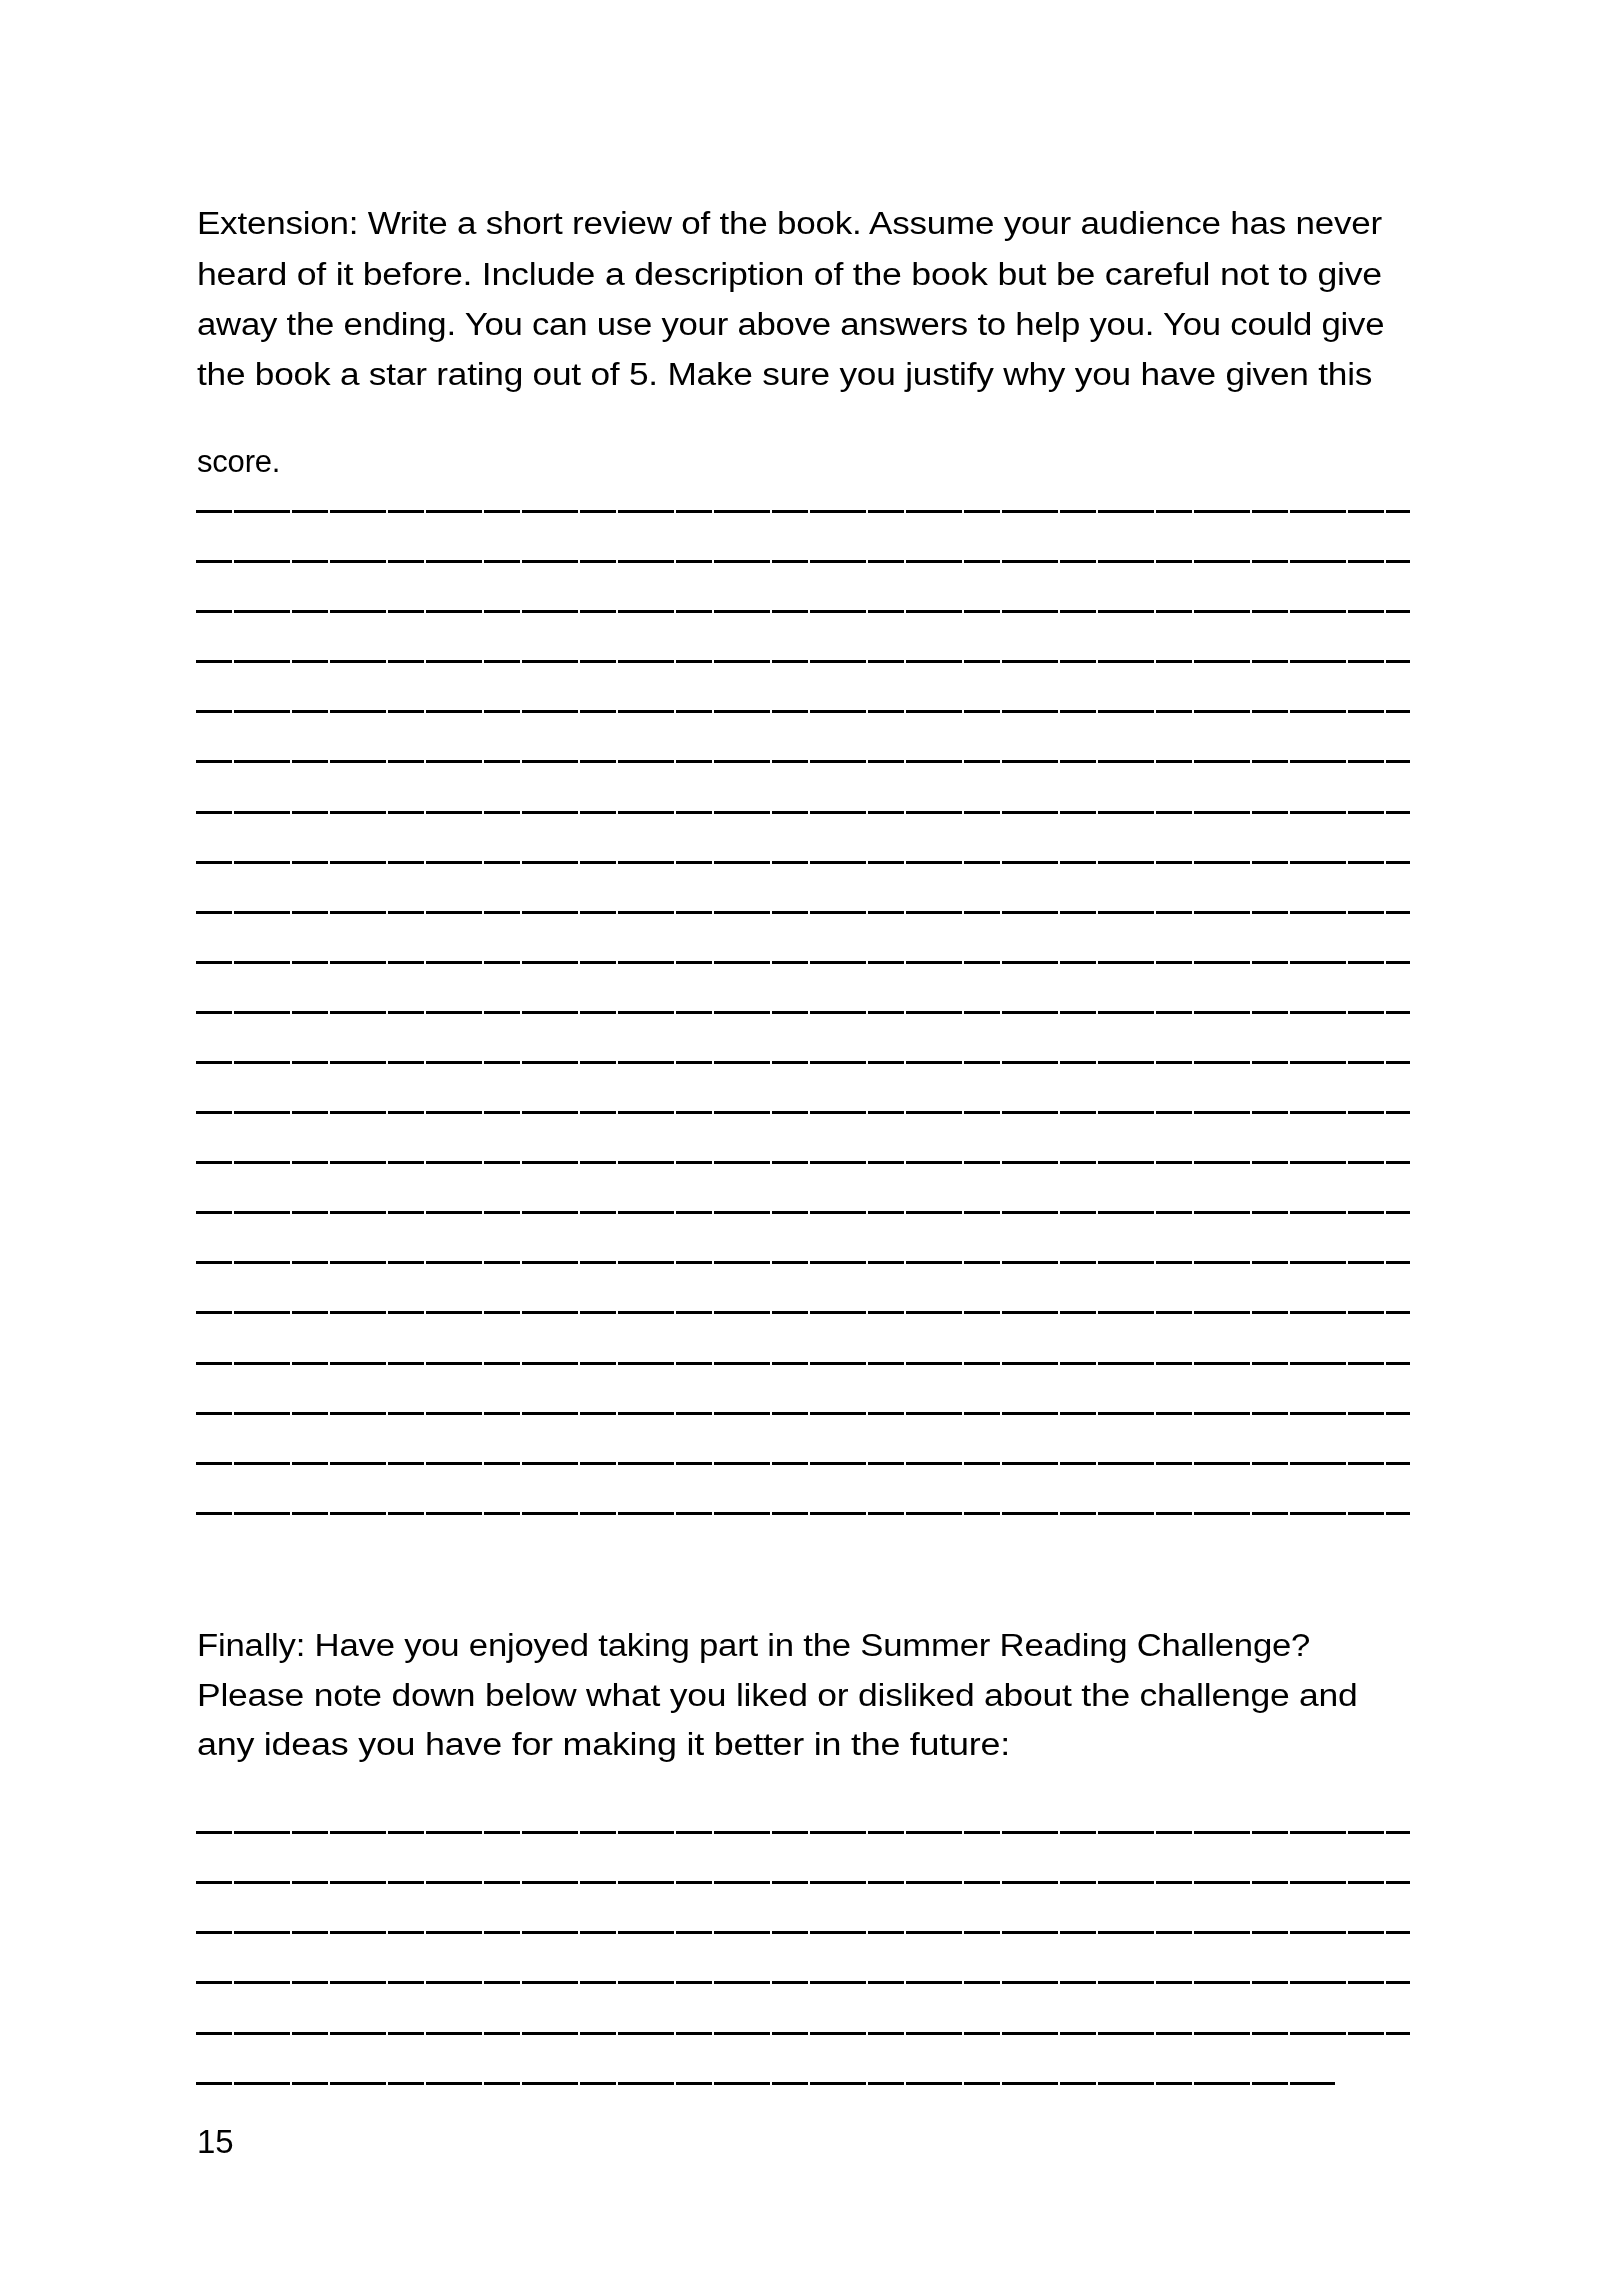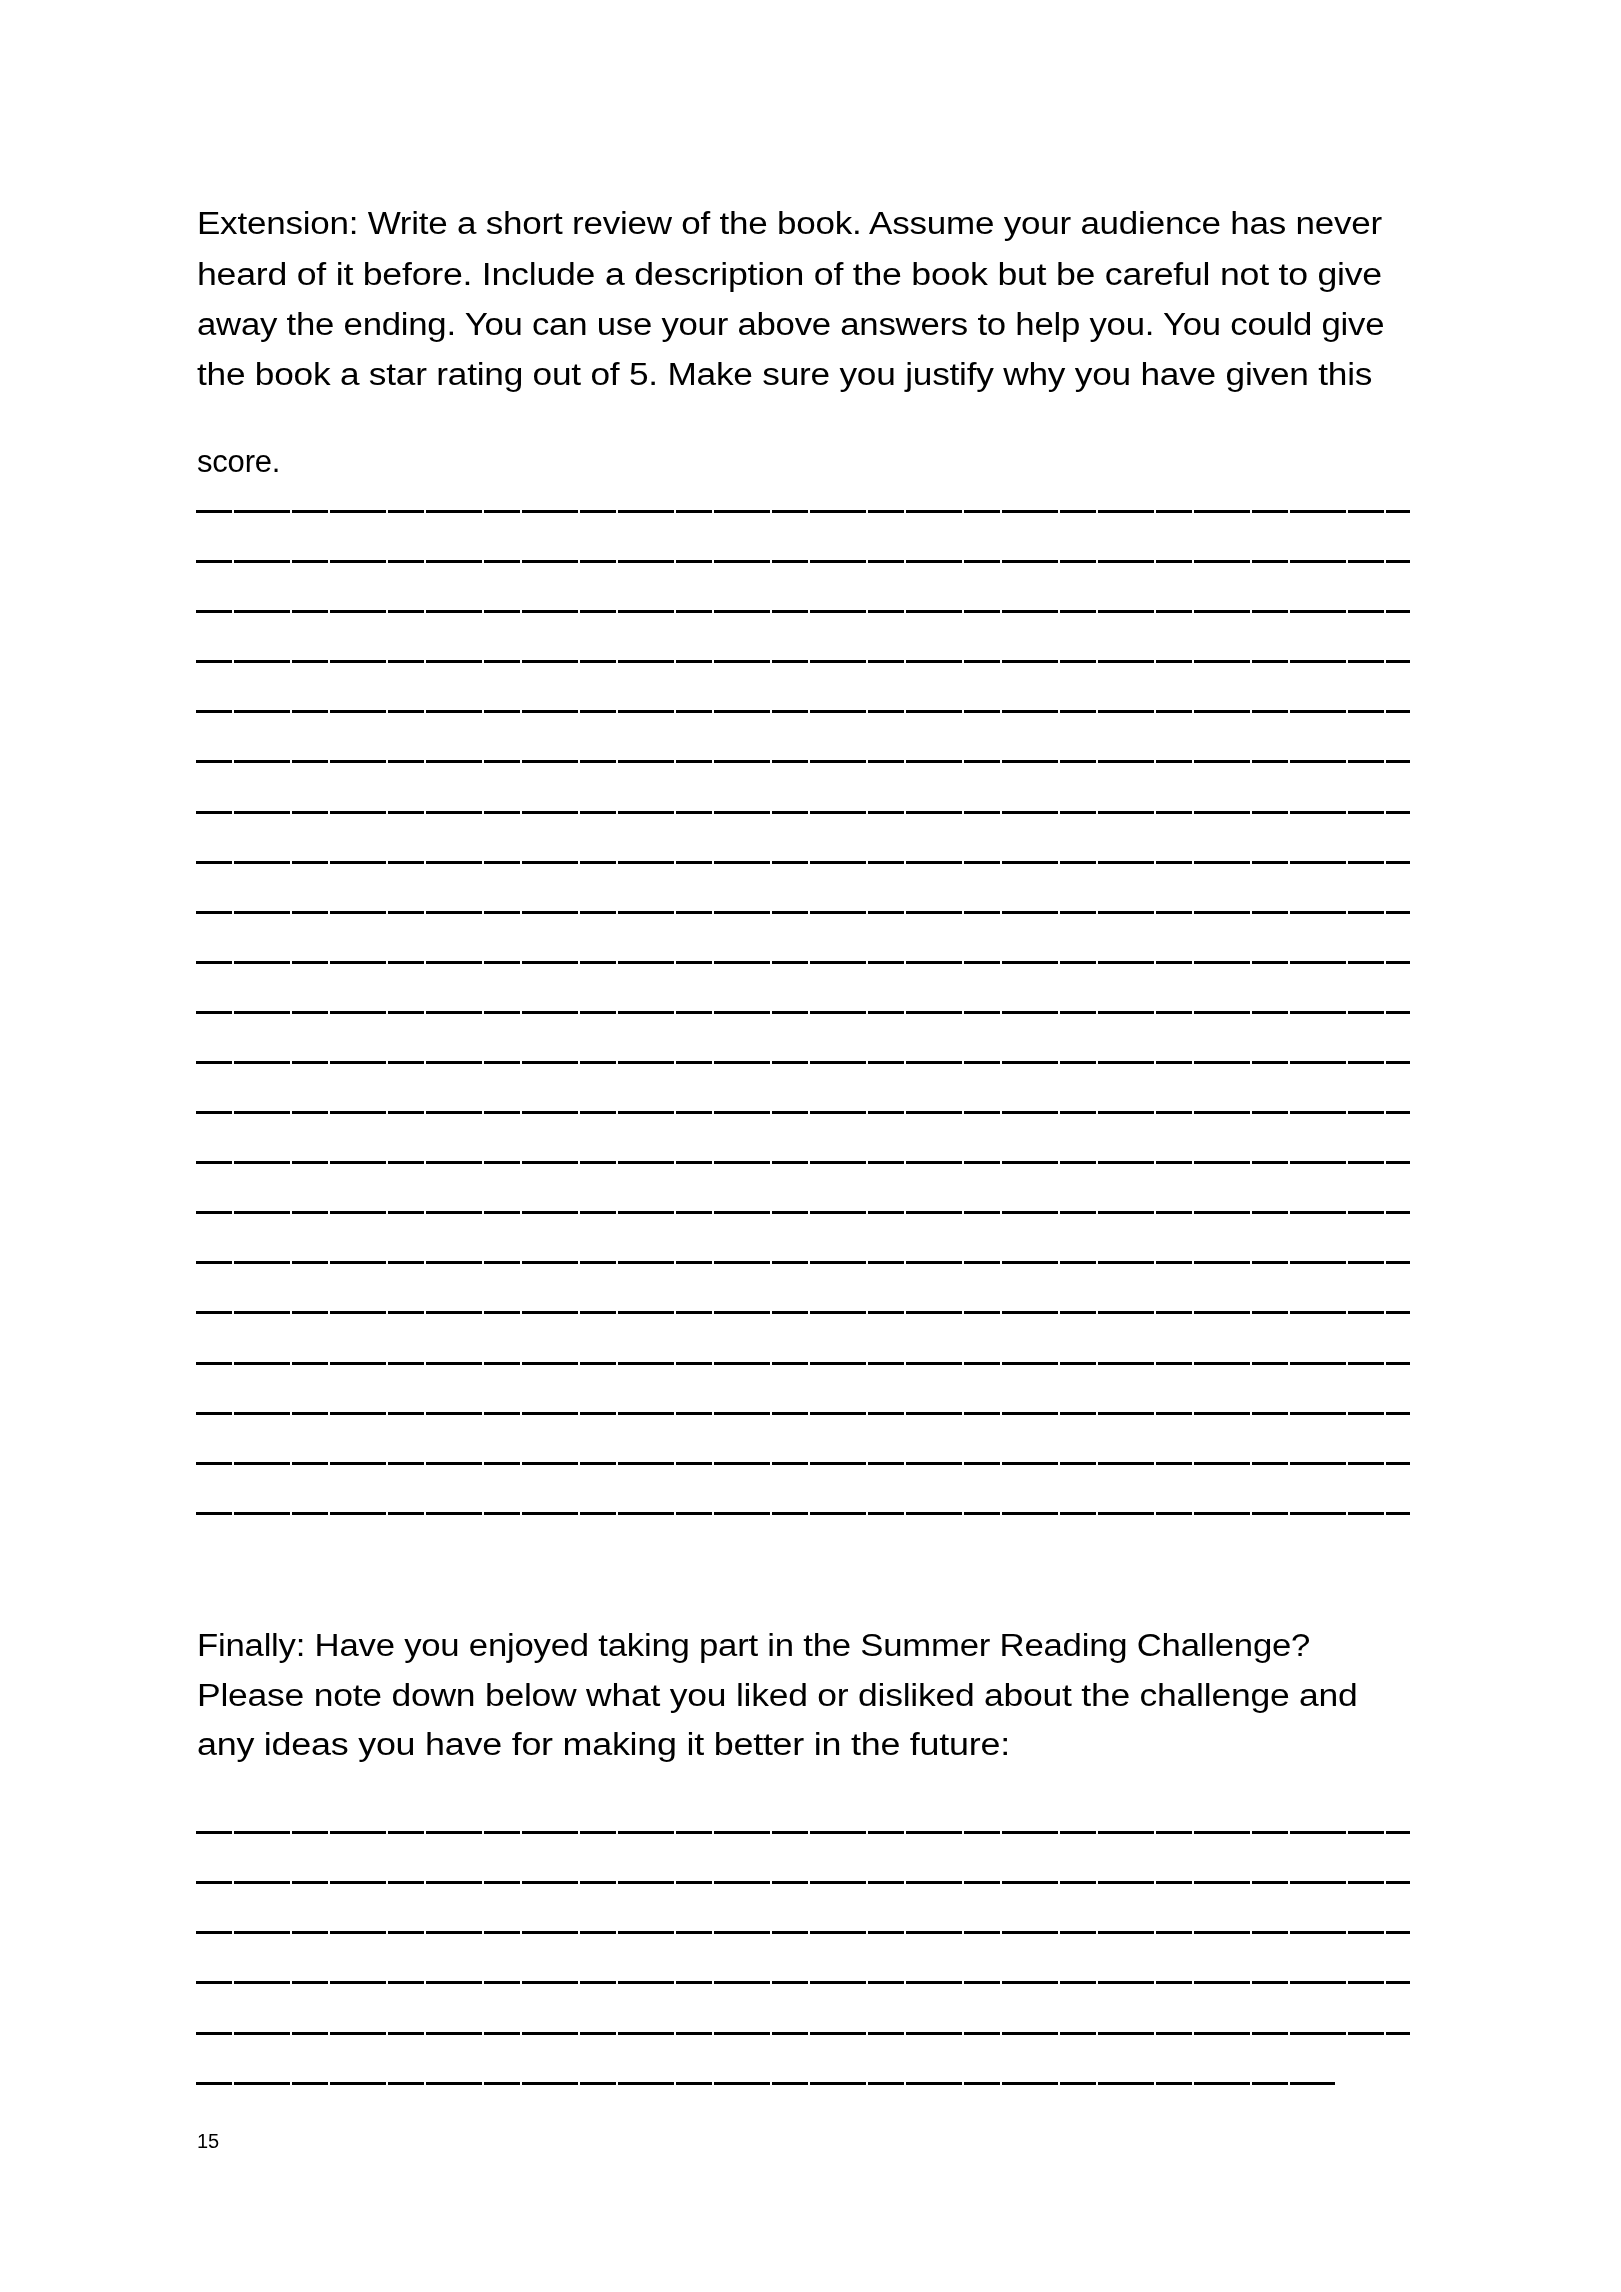--- a/index.html
+++ b/index.html
@@ -39,21 +39,21 @@
       to right,
       #000 0px, #000 36px, transparent 36px, transparent 38px,
       #000 38px, #000 94px, transparent 94px, transparent 96px
     );
   }
   .rule.short { width: 1139px; }
   .page-number {
     position: absolute;
     left: 197px;
     top: 2127px;
-    font-size: 20px;
+    font-size: 33px;
     line-height: 29px;
   }
 </style>
 </head>
 <body>
 
 <div class="para" style="top:0;">
   <div class="ln" style="top: 204px; transform: scaleX(1.12915);">Extension: Write a short review of the book. Assume your audience has never</div>
   <div class="ln" style="top: 255px; transform: scaleX(1.15038);">heard of it before. Include a description of the book but be careful not to give</div>
   <div class="ln" style="top: 305px; transform: scaleX(1.11963);">away the ending. You can use your above answers to help you. You could give</div>

